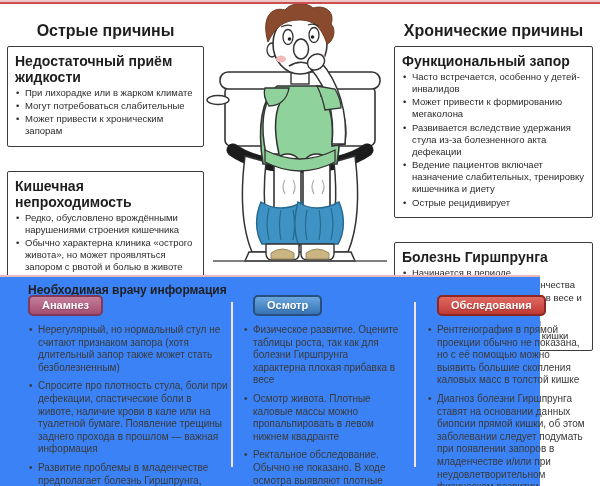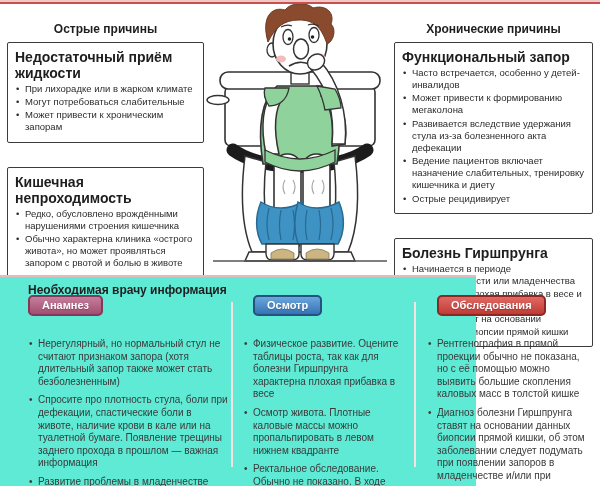--- a/index.html
+++ b/index.html
@@ -2,44 +2,44 @@
 <html><head>
 <meta charset="utf-8">
 <style>
   * { margin:0; padding:0; box-sizing:border-box; }
   html,body { width:600px; height:486px; }
   body { font-family:"Liberation Sans", sans-serif; background:#fff; position:relative; overflow:hidden; }
   #page { position:absolute; inset:0; width:600px; height:486px; background:#fff; }
 
   .top-strip { position:absolute; left:0; top:0; width:600px; height:4px; background:#efc7c7; border-bottom:2px solid #c9504e; }
 
-  .col-title { text-align:center; font-weight:bold; font-size:12px; color:#1e1e1e; margin-bottom:6px; }
+  .col-title { text-align:center; font-weight:bold; font-size:16px; color:#1e1e1e; margin-bottom:6px; }
 
   .cause-col { position:absolute; top:22px; }
   .cause-col.left  { left:7px;   width:197px; }
   .cause-col.right { left:394px; width:199px; }
 
   .info-box { background:#fff; border:1.5px solid #3c3c3c; border-radius:2px; padding:6px 7px 7px 7px; margin-bottom:24px; }
   .info-box h3 { font-size:14px; font-weight:bold; color:#1e1e1e; margin-bottom:2px; }
   .info-box ul { list-style:none; }
   .info-box li { font-size:9.5px; line-height:1.28; color:#2b2b2b; padding-left:10px; position:relative; margin-bottom:1px; }
   .info-box li::before { content:"•"; position:absolute; left:1px; color:#2b2b2b; }
 
   .illustration { position:absolute; left:205px; top:4px; width:190px; height:266px; }
 
-  .bottom-panel { position:absolute; left:0; top:275px; width:476px; height:211px; background:#5eead4; border-top:2px solid #eab9b9; }
+  .bottom-panel { position:absolute; left:0; top:275px; width:540px; height:211px; background:#3b82f6; border-top:2px solid #eab9b9; }
   .bottom-title { position:absolute; left:28px; top:6px; font-size:12px; font-weight:bold; color:#1e1e1e; }
 
   .badge { display:inline-block; font-size:11px; font-weight:bold; color:#fff; padding:2px 12px 3px 12px; border-radius:5px; text-shadow:0 1px 1px rgba(0,0,0,.25); }
   .badge.mauve { background:linear-gradient(#c57e9b,#a34e72); border:2px solid #7e3a58; }
   .badge.blue  { background:linear-gradient(#6aa7dd,#3572b4); border:2px solid #274f80; }
   .badge.red   { background:linear-gradient(#e06a63,#c03a35); border:2px solid #8c2724; }
 
   .bottom-col { position:absolute; top:18px; }
-  .bottom-col .badge-row { margin-bottom:22px; }
+  .bottom-col .badge-row { margin-bottom:8px; }
   .bottom-col ul { list-style:none; }
   .bottom-col li { font-size:10px; line-height:1.26; color:#3a3a3a; padding-left:10px; position:relative; margin-bottom:6px; }
   .bottom-col li::before { content:"•"; position:absolute; left:1px; color:#3a3a3a; }
 
   .bcol-1 { left:28px;  width:201px; }
   .bcol-2 { left:243px; width:160px; }
   .bcol-2 .badge-row { padding-left:10px; }
   .bcol-3 { left:427px; width:158px; }
   .bcol-3 .badge-row { padding-left:10px; }
 

